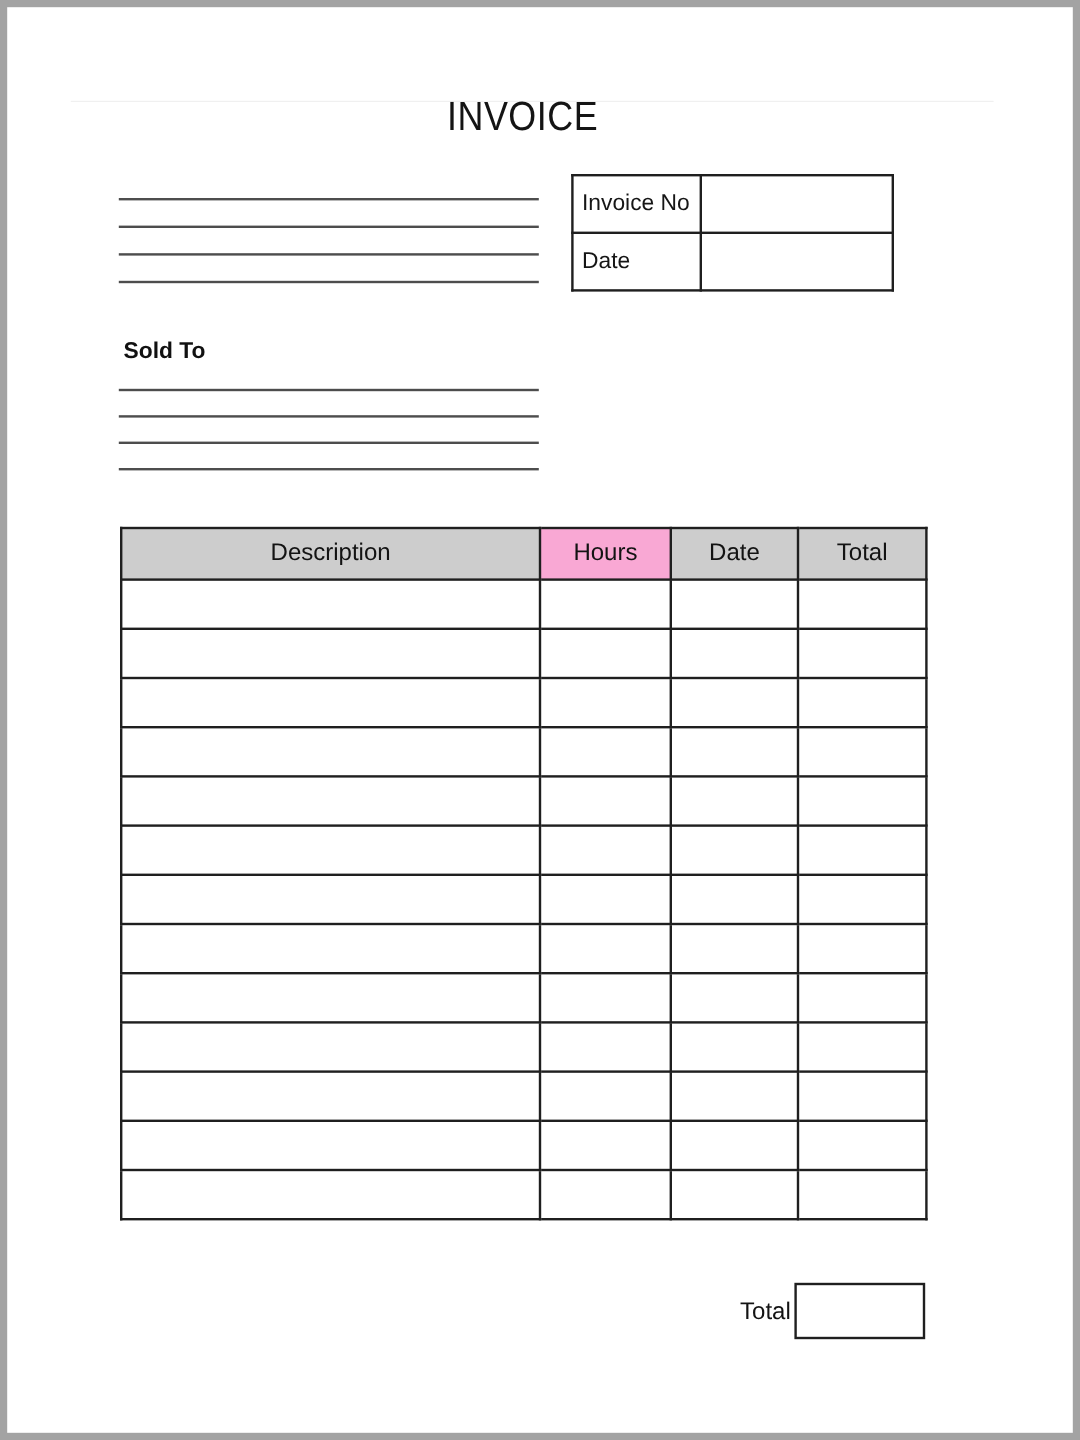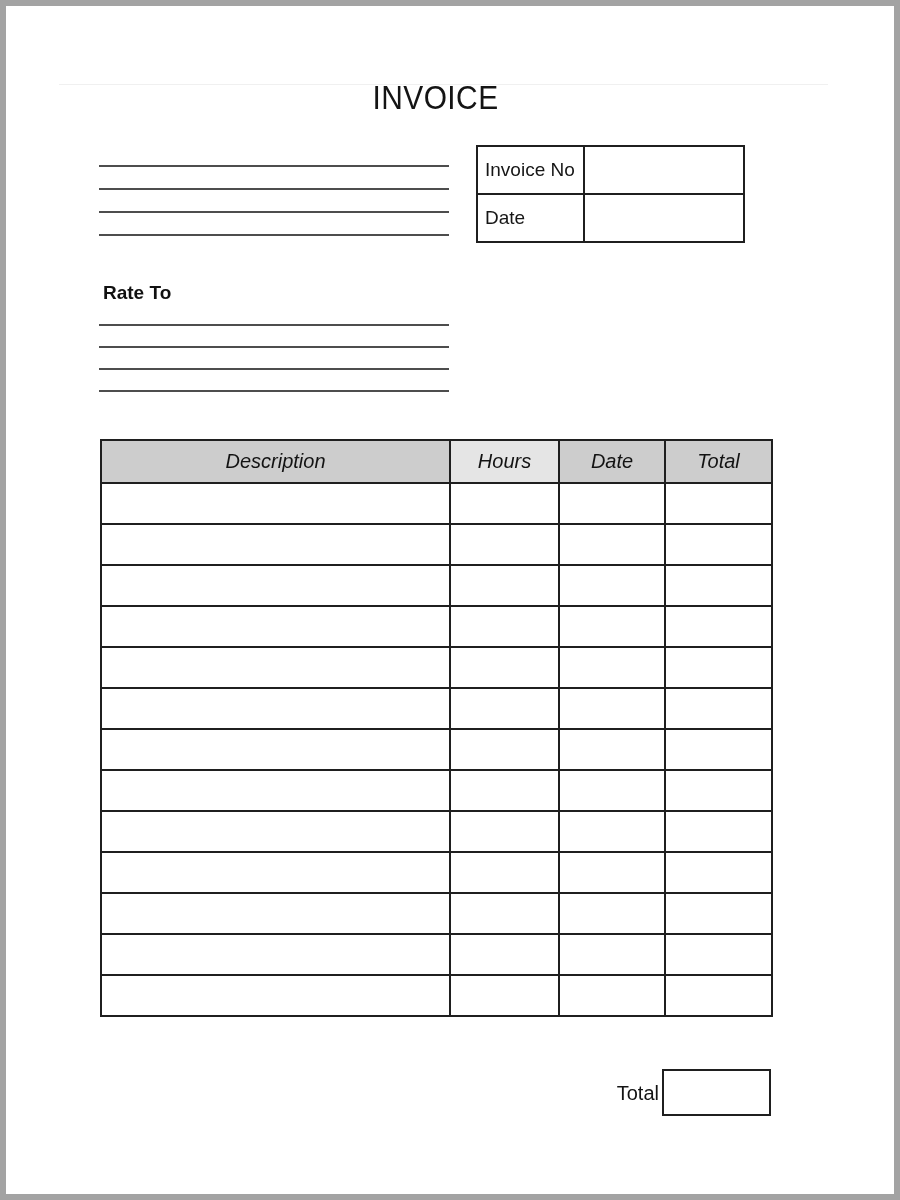--- a/index.html
+++ b/index.html
@@ -48,21 +48,21 @@
   .sold-to-label {
     position:absolute; left:97px; top:276px;
     font-size:19px; font-weight:bold; color:#111111;
   }
   .sold-to-lines { position:absolute; left:93px; top:318px; width:350px; }
   .sold-to-lines .fill-line { margin-bottom:20px; }
 
   
   .items-table {
     position:absolute; left:94px; top:433px; width:671px;
-    border-collapse:collapse; table-layout:fixed;font-style:italic;
+    border-collapse:collapse; table-layout:fixed;
   }
   .items-table th {
     border:2px solid #1f1f1f;
     height:43px;
     font-size:20px; font-weight:400; color:#131313;
     text-align:center; vertical-align:middle;
   }
   .items-table td {
     border:2px solid #1f1f1f;
     height:41px;
@@ -109,39 +109,39 @@
         <td>Invoice No</td>
         <td></td>
       </tr>
       <tr>
         <td>Date</td>
         <td></td>
       </tr>
     </tbody>
   </table>
 
-  <div class="sold-to-label">Rate To</div>
+  <div class="sold-to-label">Sold To</div>
   <div class="sold-to-lines">
       <div class="fill-line"></div>
       <div class="fill-line"></div>
       <div class="fill-line"></div>
       <div class="fill-line"></div>
     </div>
 
   <table class="items-table">
     <colgroup>
       <col style="width:349px">
       <col style="width:109px">
       <col style="width:106px">
       <col style="width:107px">
     </colgroup>
     <thead>
       <tr>
         <th style="background:#cdcdcd">Description</th>
-        <th style="background:#e5e5e5">Hours</th>
+        <th style="background:#f9a8d4">Hours</th>
         <th style="background:#cdcdcd">Date</th>
         <th style="background:#cdcdcd">Total</th>
       </tr>
     </thead>
     <tbody>
         <tr>
           <td></td>
           <td></td>
           <td></td>
           <td></td>

